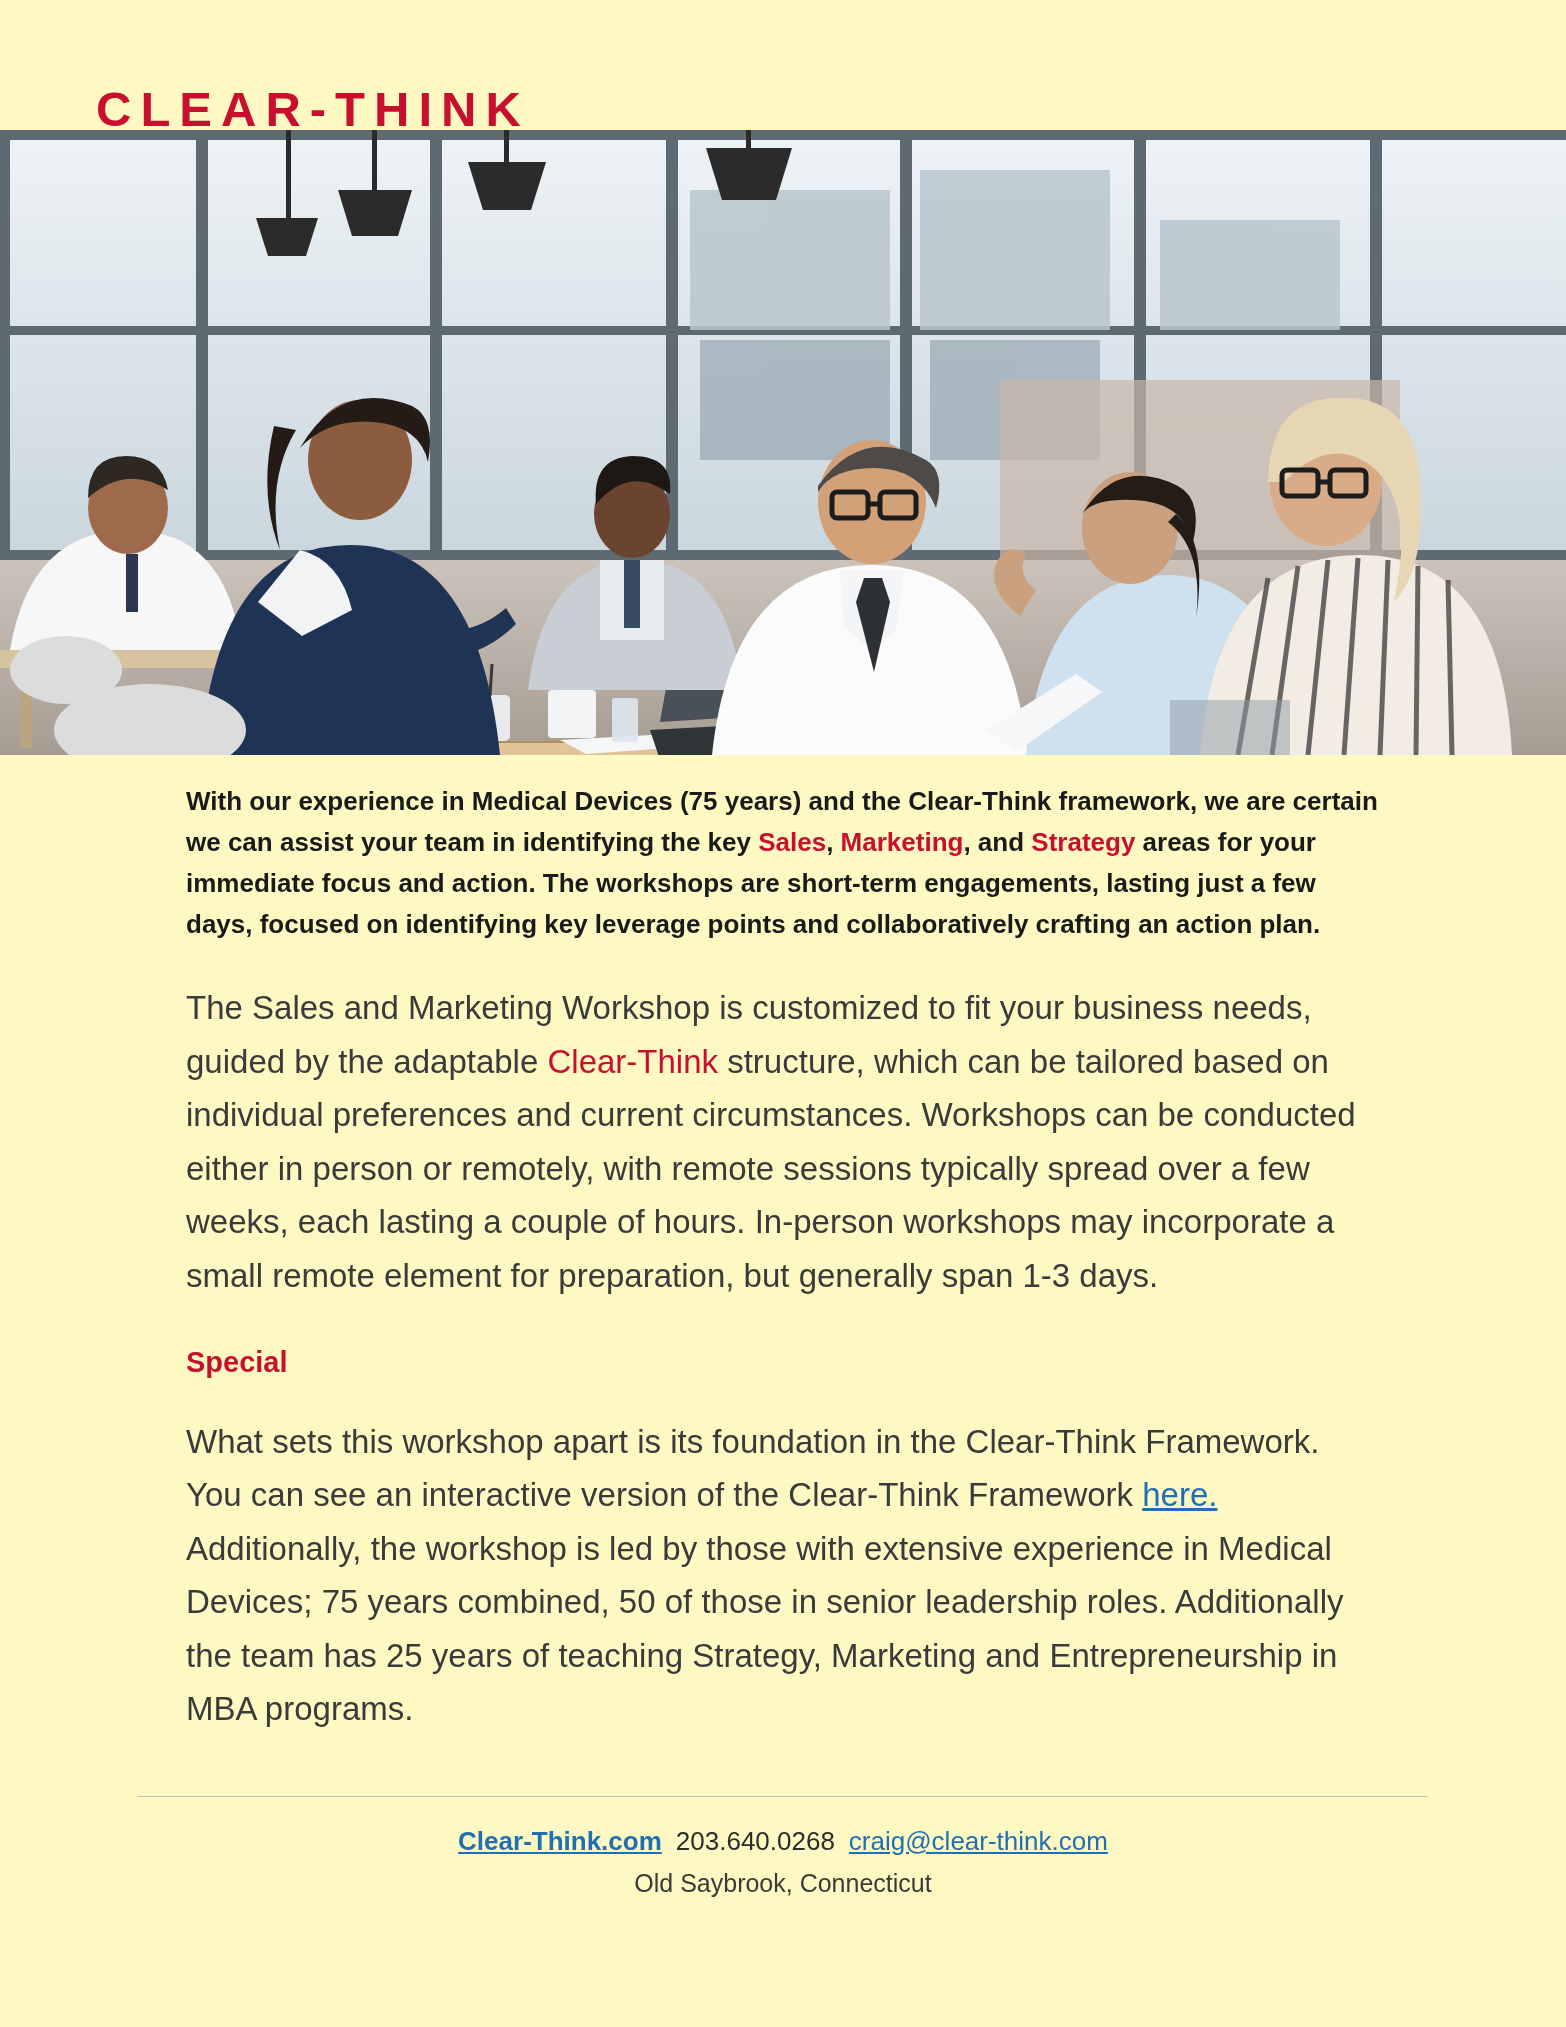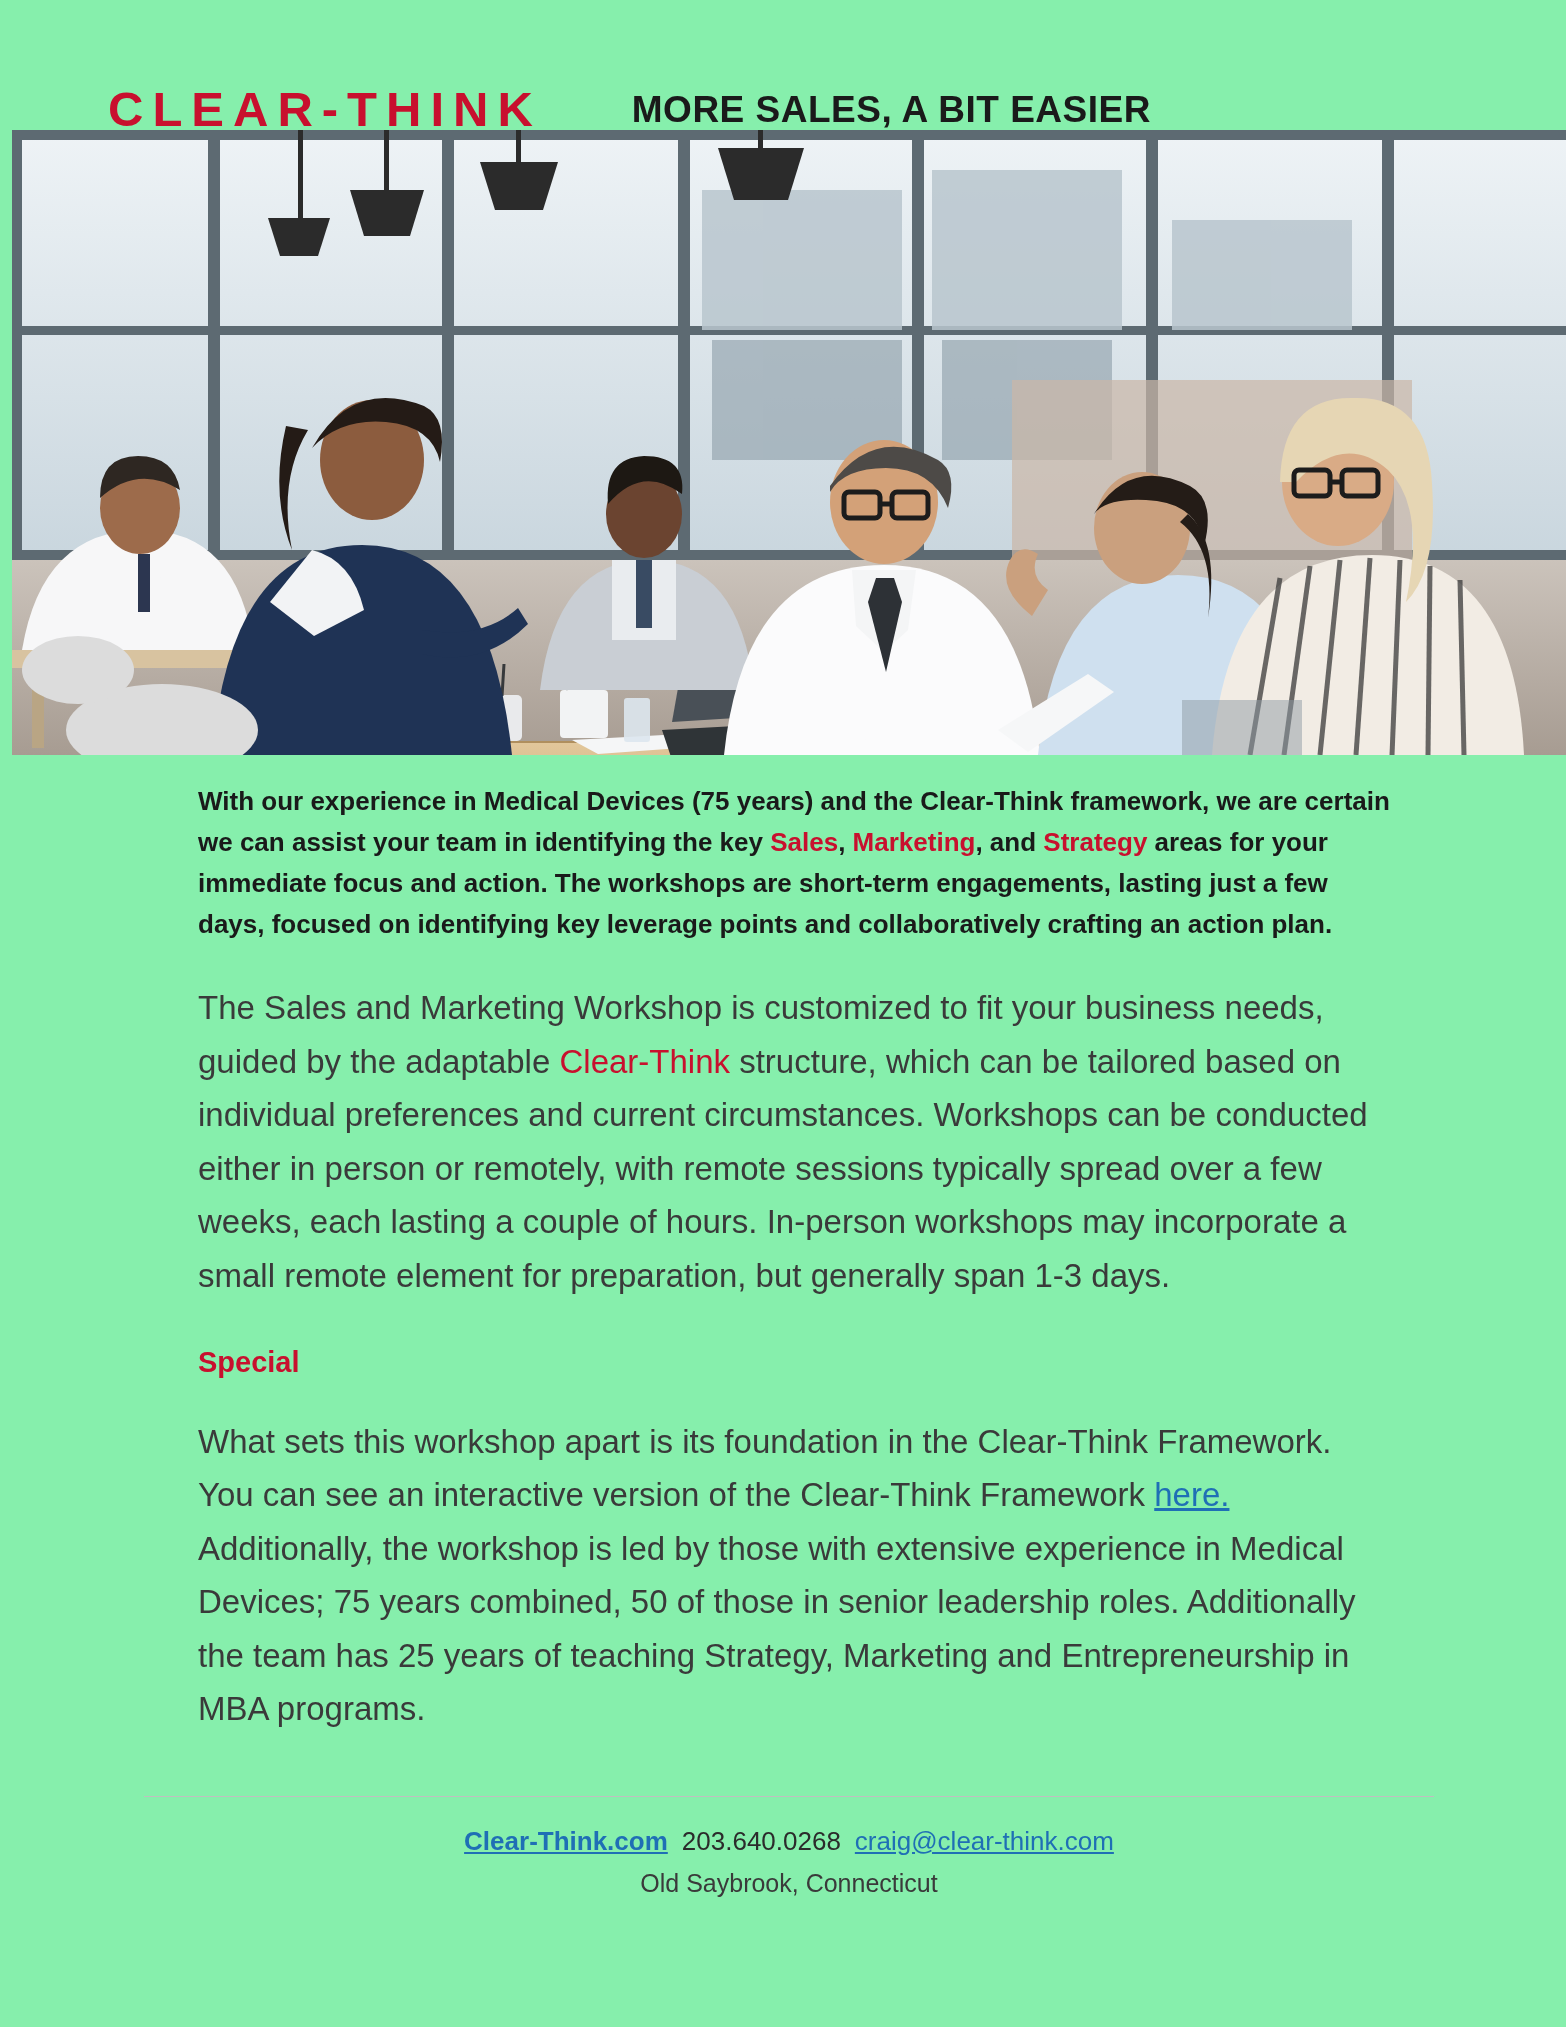--- a/index.html
+++ b/index.html
@@ -12,23 +12,22 @@
     height: 2027px;
     font-family: "Liberation Sans", sans-serif;
     color: #231f20;
     overflow: hidden;
     position: relative;
   }
   .page {
     width: 1566px;
     height: 2027px;
     position: relative;
-    background: #86efac;
+    background: #fef9c3;
     box-sizing: border-box;
-    padding-left: 12px;
   }
 
   
   .header {
     display: flex;
     align-items: center;
     padding: 88px 0 0 0;
     height: 130px;
     box-sizing: border-box;
   }
@@ -150,21 +149,20 @@
     margin-top: 10px;
   }
 </style>
 </head>
 <body>
 
 <div class="page">
 
   <div class="header">
     <div class="brand">CLEAR-THINK</div>
-    <div class="tagline">MORE SALES, A BIT EASIER</div>
   </div>
 
   <div class="hero">
     <svg width="1566" height="625" viewBox="0 0 1566 625" xmlns="http://www.w3.org/2000/svg">
       <defs>
         <linearGradient id="winGrad" x1="0" y1="0" x2="0" y2="1">
           <stop offset="0%" stop-color="#eef3f6"></stop>
           <stop offset="100%" stop-color="#c9d6de"></stop>
         </linearGradient>
         <linearGradient id="tableGrad" x1="0" y1="0" x2="0" y2="1">

